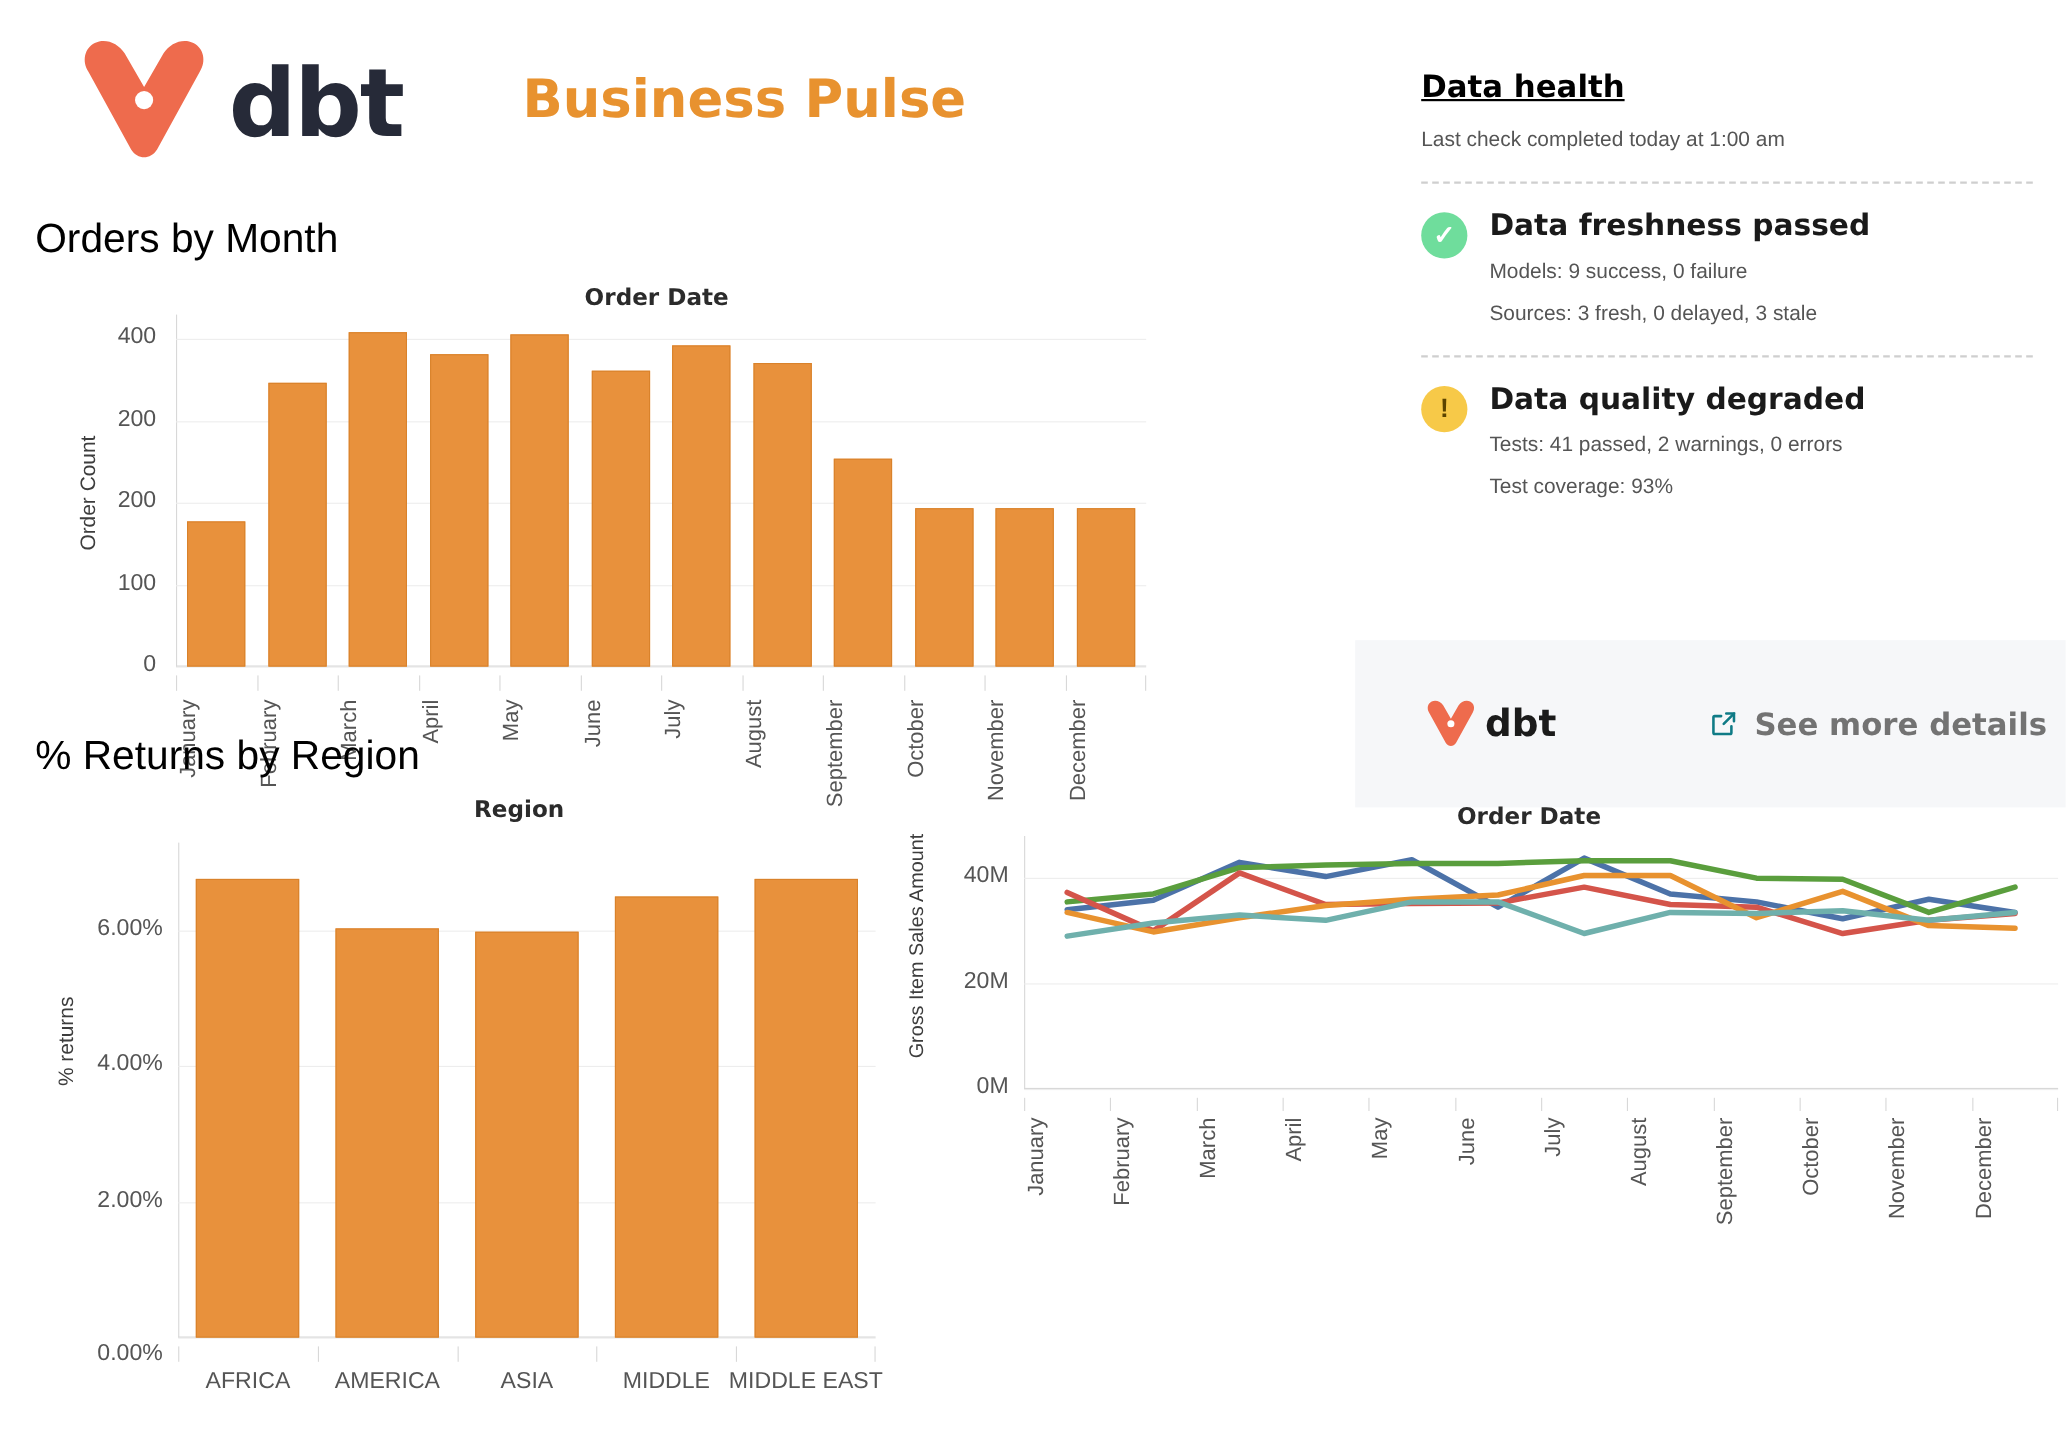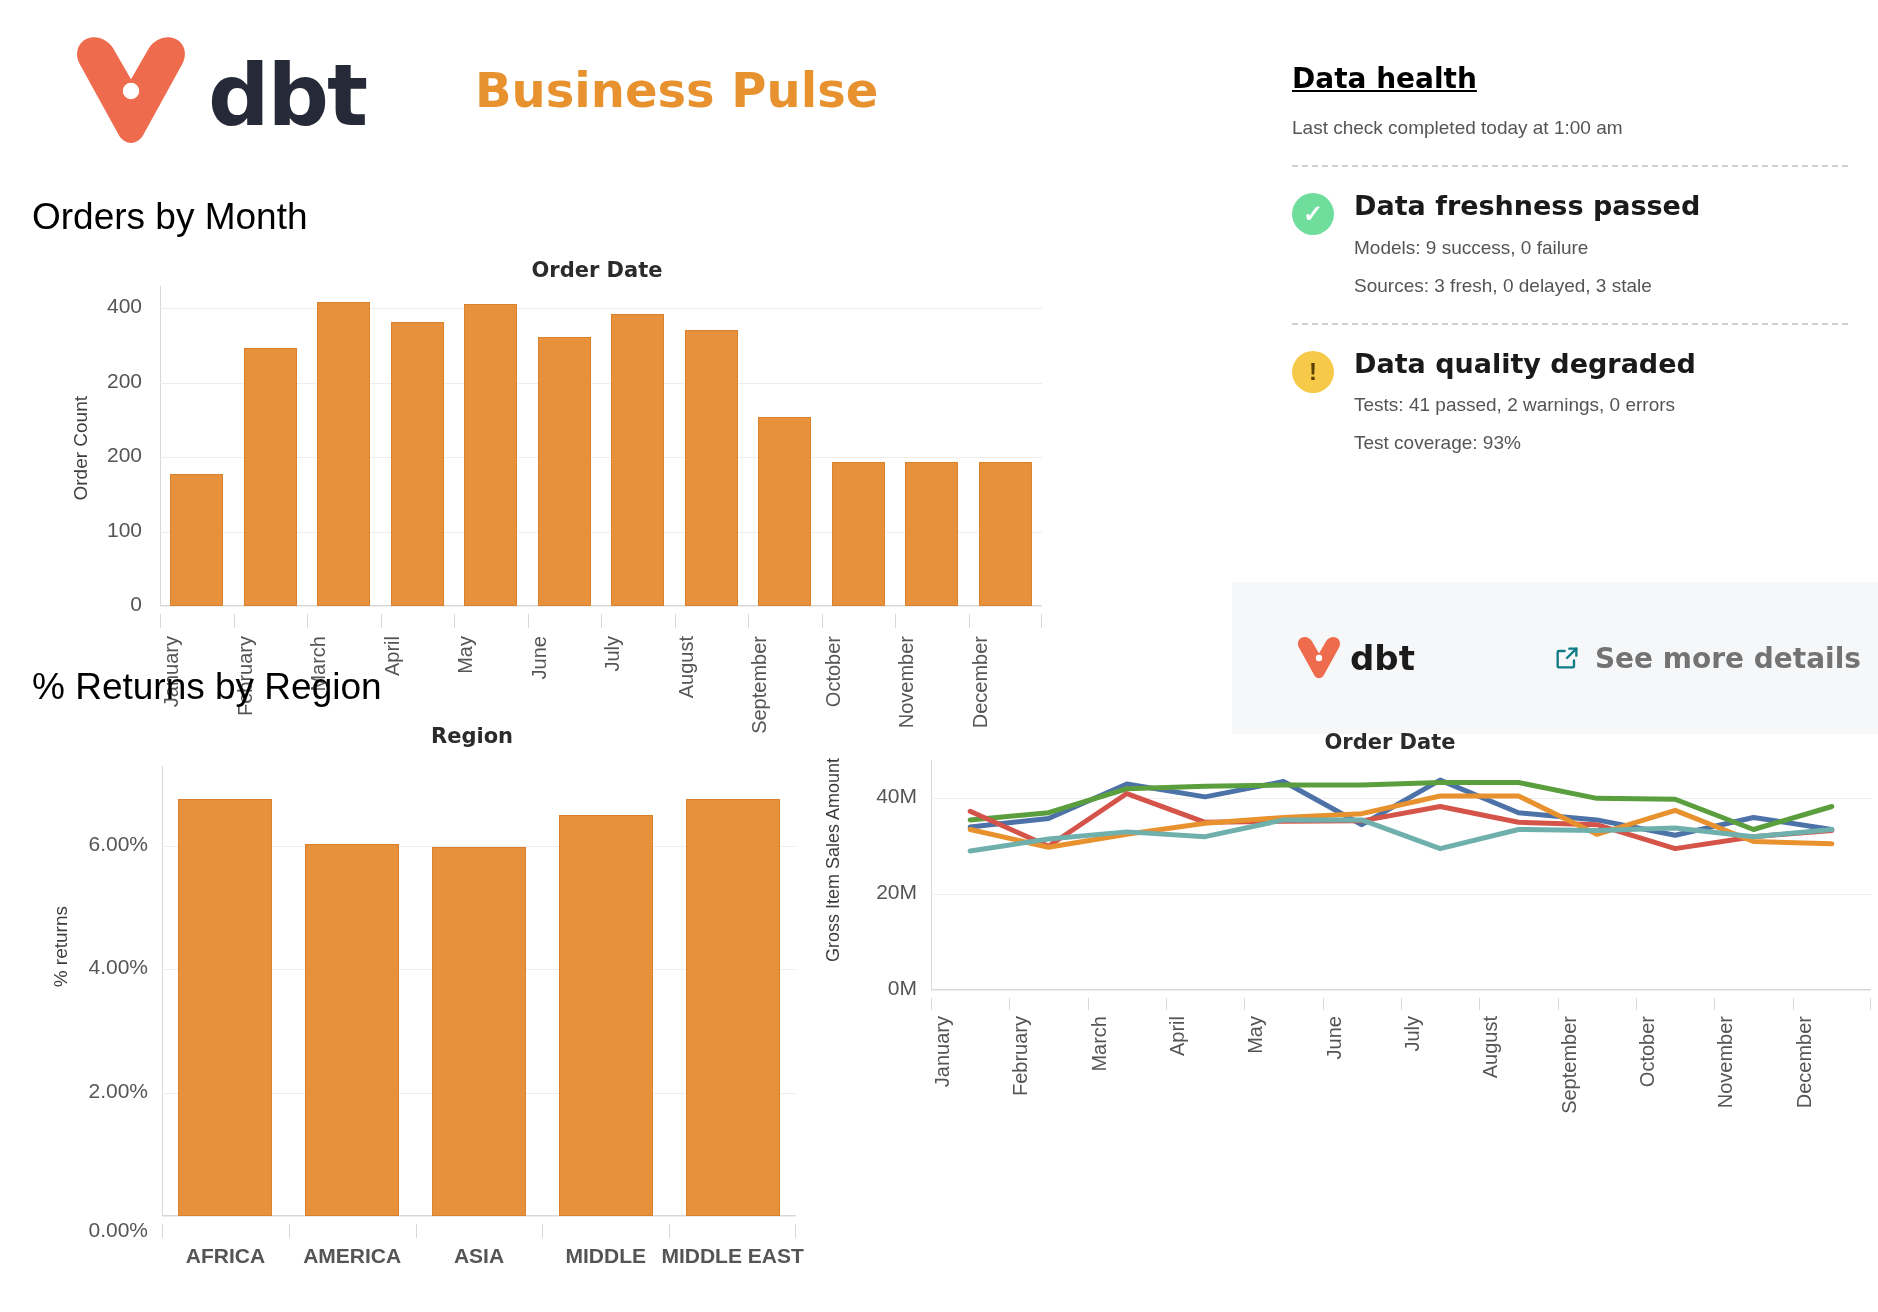--- a/index.html
+++ b/index.html
@@ -29,21 +29,21 @@
   #orders-panel { position:absolute; left:32px; top:196px; width:1200px; height:440px; }
   #orders-panel .section-title { position:absolute; left:0; top:0; }
   .chart-title { text-align:center; font-size:21px; color:#2b2b2b; font-weight:bold;
                  font-family:"DejaVu Sans", sans-serif;}
 
   .axis-y-label { font-size:19px; color:#3d3d3d; writing-mode:vertical-rl;
                   transform:rotate(180deg); white-space:nowrap; }
   .tick-y { font-size:21px; color:#555; text-align:right; }
   .tick-x-rot { font-size:20px; color:#555; writing-mode:vertical-rl;
                 transform:rotate(180deg); white-space:nowrap; }
-  .tick-x { font-size:21px; color:#555; text-align:center; white-space:nowrap;font-weight:bold;}
+  .tick-x { font-size:21px; color:#555; text-align:center; white-space:nowrap;}
 
   .plot { position:relative; background:#fff; }
   .gridline { position:absolute; left:0; right:0; height:1px; background:#ededed; }
   .axis-line-v { position:absolute; top:0; bottom:0; width:1px; background:#d8d8d8; }
   .axis-line-h { position:absolute; left:0; right:0; height:1px; background:#d8d8d8; }
   .bar { position:absolute; bottom:0; background:#E8913C; border:1px solid #D9822B; }
   .tickmark { position:absolute; width:1px; background:#d8d8d8; }
 
   
   #health { position:absolute; left:1292px; top:62px; width:556px; }

